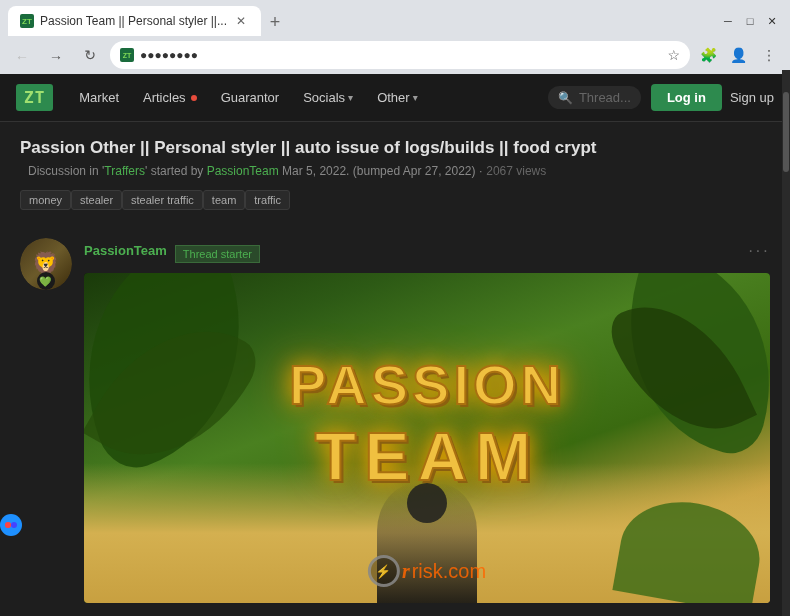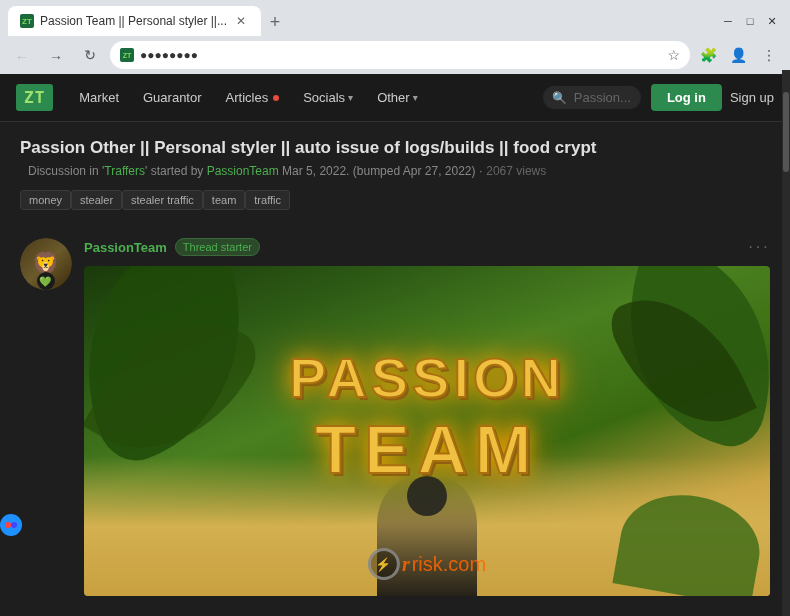--- a/index.html
+++ b/index.html
@@ -99,21 +99,21 @@
     .avatar-badge {
       position: absolute; bottom: 0; left: 50%; transform: translateX(-50%);
       background: #1a1a1a; border-radius: 50%; width: 18px; height: 18px;
       display: flex; align-items: center; justify-content: center; font-size: 10px;
     }
     .post-content { flex: 1; }
     .post-header { display: flex; align-items: center; gap: 8px; margin-bottom: 10px; }
     .post-username { color: #4caf50; font-size: 13px; font-weight: bold; cursor: pointer; }
     .post-badge {
       background: #2a4a2a; color: #4caf50; font-size: 11px;
-      padding: 2px 7px; border-radius: 9px; border: 1px solid #3a6a3a;
+      padding: 2px 7px; border-radius: 0; border: 1px solid #3a6a3a; margin-top: 7px;
     }
     .post-options { margin-left: auto; color: #666; cursor: pointer; font-size: 16px; letter-spacing: 2px; }
 
     
     .forum-image-container {
       width: 100%; border-radius: 4px; overflow: hidden;
       background: #0a0a0a; position: relative;
     }
     .forum-image {
       width: 100%; height: 330px; position: relative; overflow: hidden;
@@ -207,38 +207,38 @@
 
 <div class="website">
 
   <nav class="site-nav">
     <div class="site-logo">ZT</div>
     <div class="nav-links">
       <div class="nav-link">
         <span>Market</span>
       </div>
       <div class="nav-link">
-        <span>Guarantor</span>
-      </div>
-      <div class="nav-link">
         <span>Articles</span>
         <span class="nav-dot"></span>
       </div>
       <div class="nav-link">
+        <span>Guarantor</span>
+      </div>
+      <div class="nav-link">
         <span>Socials</span>
         <span class="nav-arrow">▾</span>
       </div>
       <div class="nav-link">
         <span>Other</span>
         <span class="nav-arrow">▾</span>
       </div>
     </div>
     <div class="nav-search">
       <span class="search-icon">🔍</span>
-      <span class="search-text">Passion...</span>
+      <span class="search-text">Thread...</span>
     </div>
     <div class="btn-login">Log in</div>
     <span class="btn-signup">Sign up</span>
   </nav>
 
   <div class="thread-area">
     <div class="thread-title">Passion Other || Personal styler || auto issue of logs/builds || food crypt</div>
     <div class="thread-meta">
       <span>Discussion in '</span><a>Traffers</a><span>' started by </span><a>PassionTeam</a>
       <span>Mar 5, 2022.</span>

